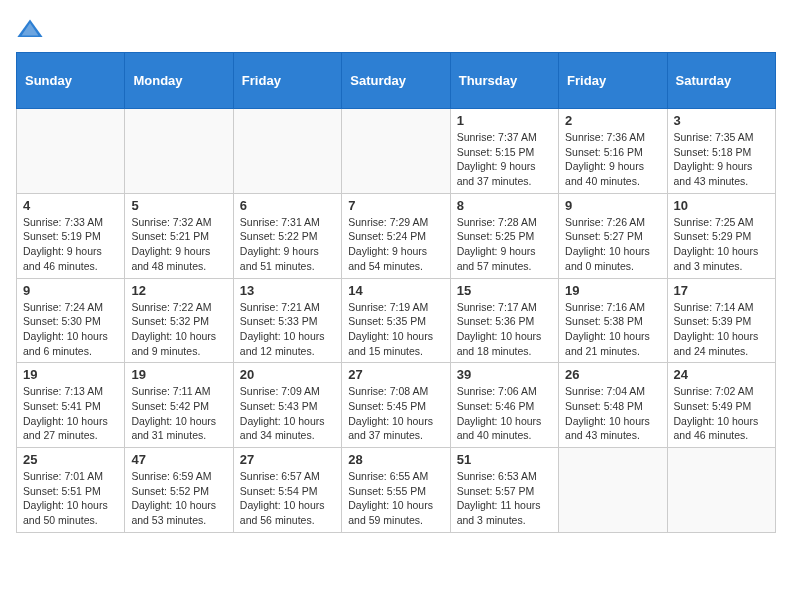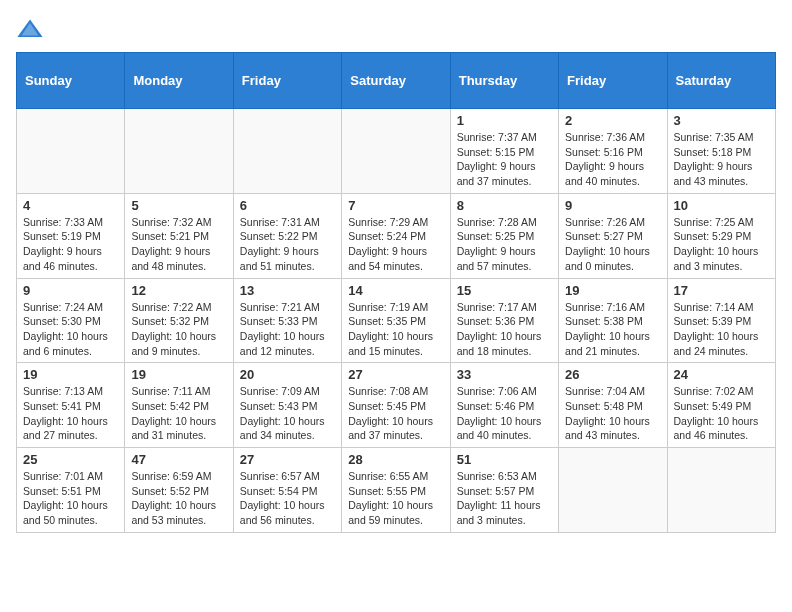--- a/index.html
+++ b/index.html
@@ -204,21 +204,21 @@
         </td>
         <td>
           <div class="cell-day">20</div>
           <div class="cell-info">Sunrise: 7:09 AM<br>Sunset: 5:43 PM<br>Daylight: 10 hours<br>and 34 minutes.</div>
         </td>
         <td>
           <div class="cell-day">27</div>
           <div class="cell-info">Sunrise: 7:08 AM<br>Sunset: 5:45 PM<br>Daylight: 10 hours<br>and 37 minutes.</div>
         </td>
         <td>
-          <div class="cell-day">33</div>
+          <div class="cell-day">39</div>
           <div class="cell-info">Sunrise: 7:06 AM<br>Sunset: 5:46 PM<br>Daylight: 10 hours<br>and 40 minutes.</div>
         </td>
         <td>
           <div class="cell-day">26</div>
           <div class="cell-info">Sunrise: 7:04 AM<br>Sunset: 5:48 PM<br>Daylight: 10 hours<br>and 43 minutes.</div>
         </td>
         <td>
           <div class="cell-day">24</div>
           <div class="cell-info">Sunrise: 7:02 AM<br>Sunset: 5:49 PM<br>Daylight: 10 hours<br>and 46 minutes.</div>
         </td>

